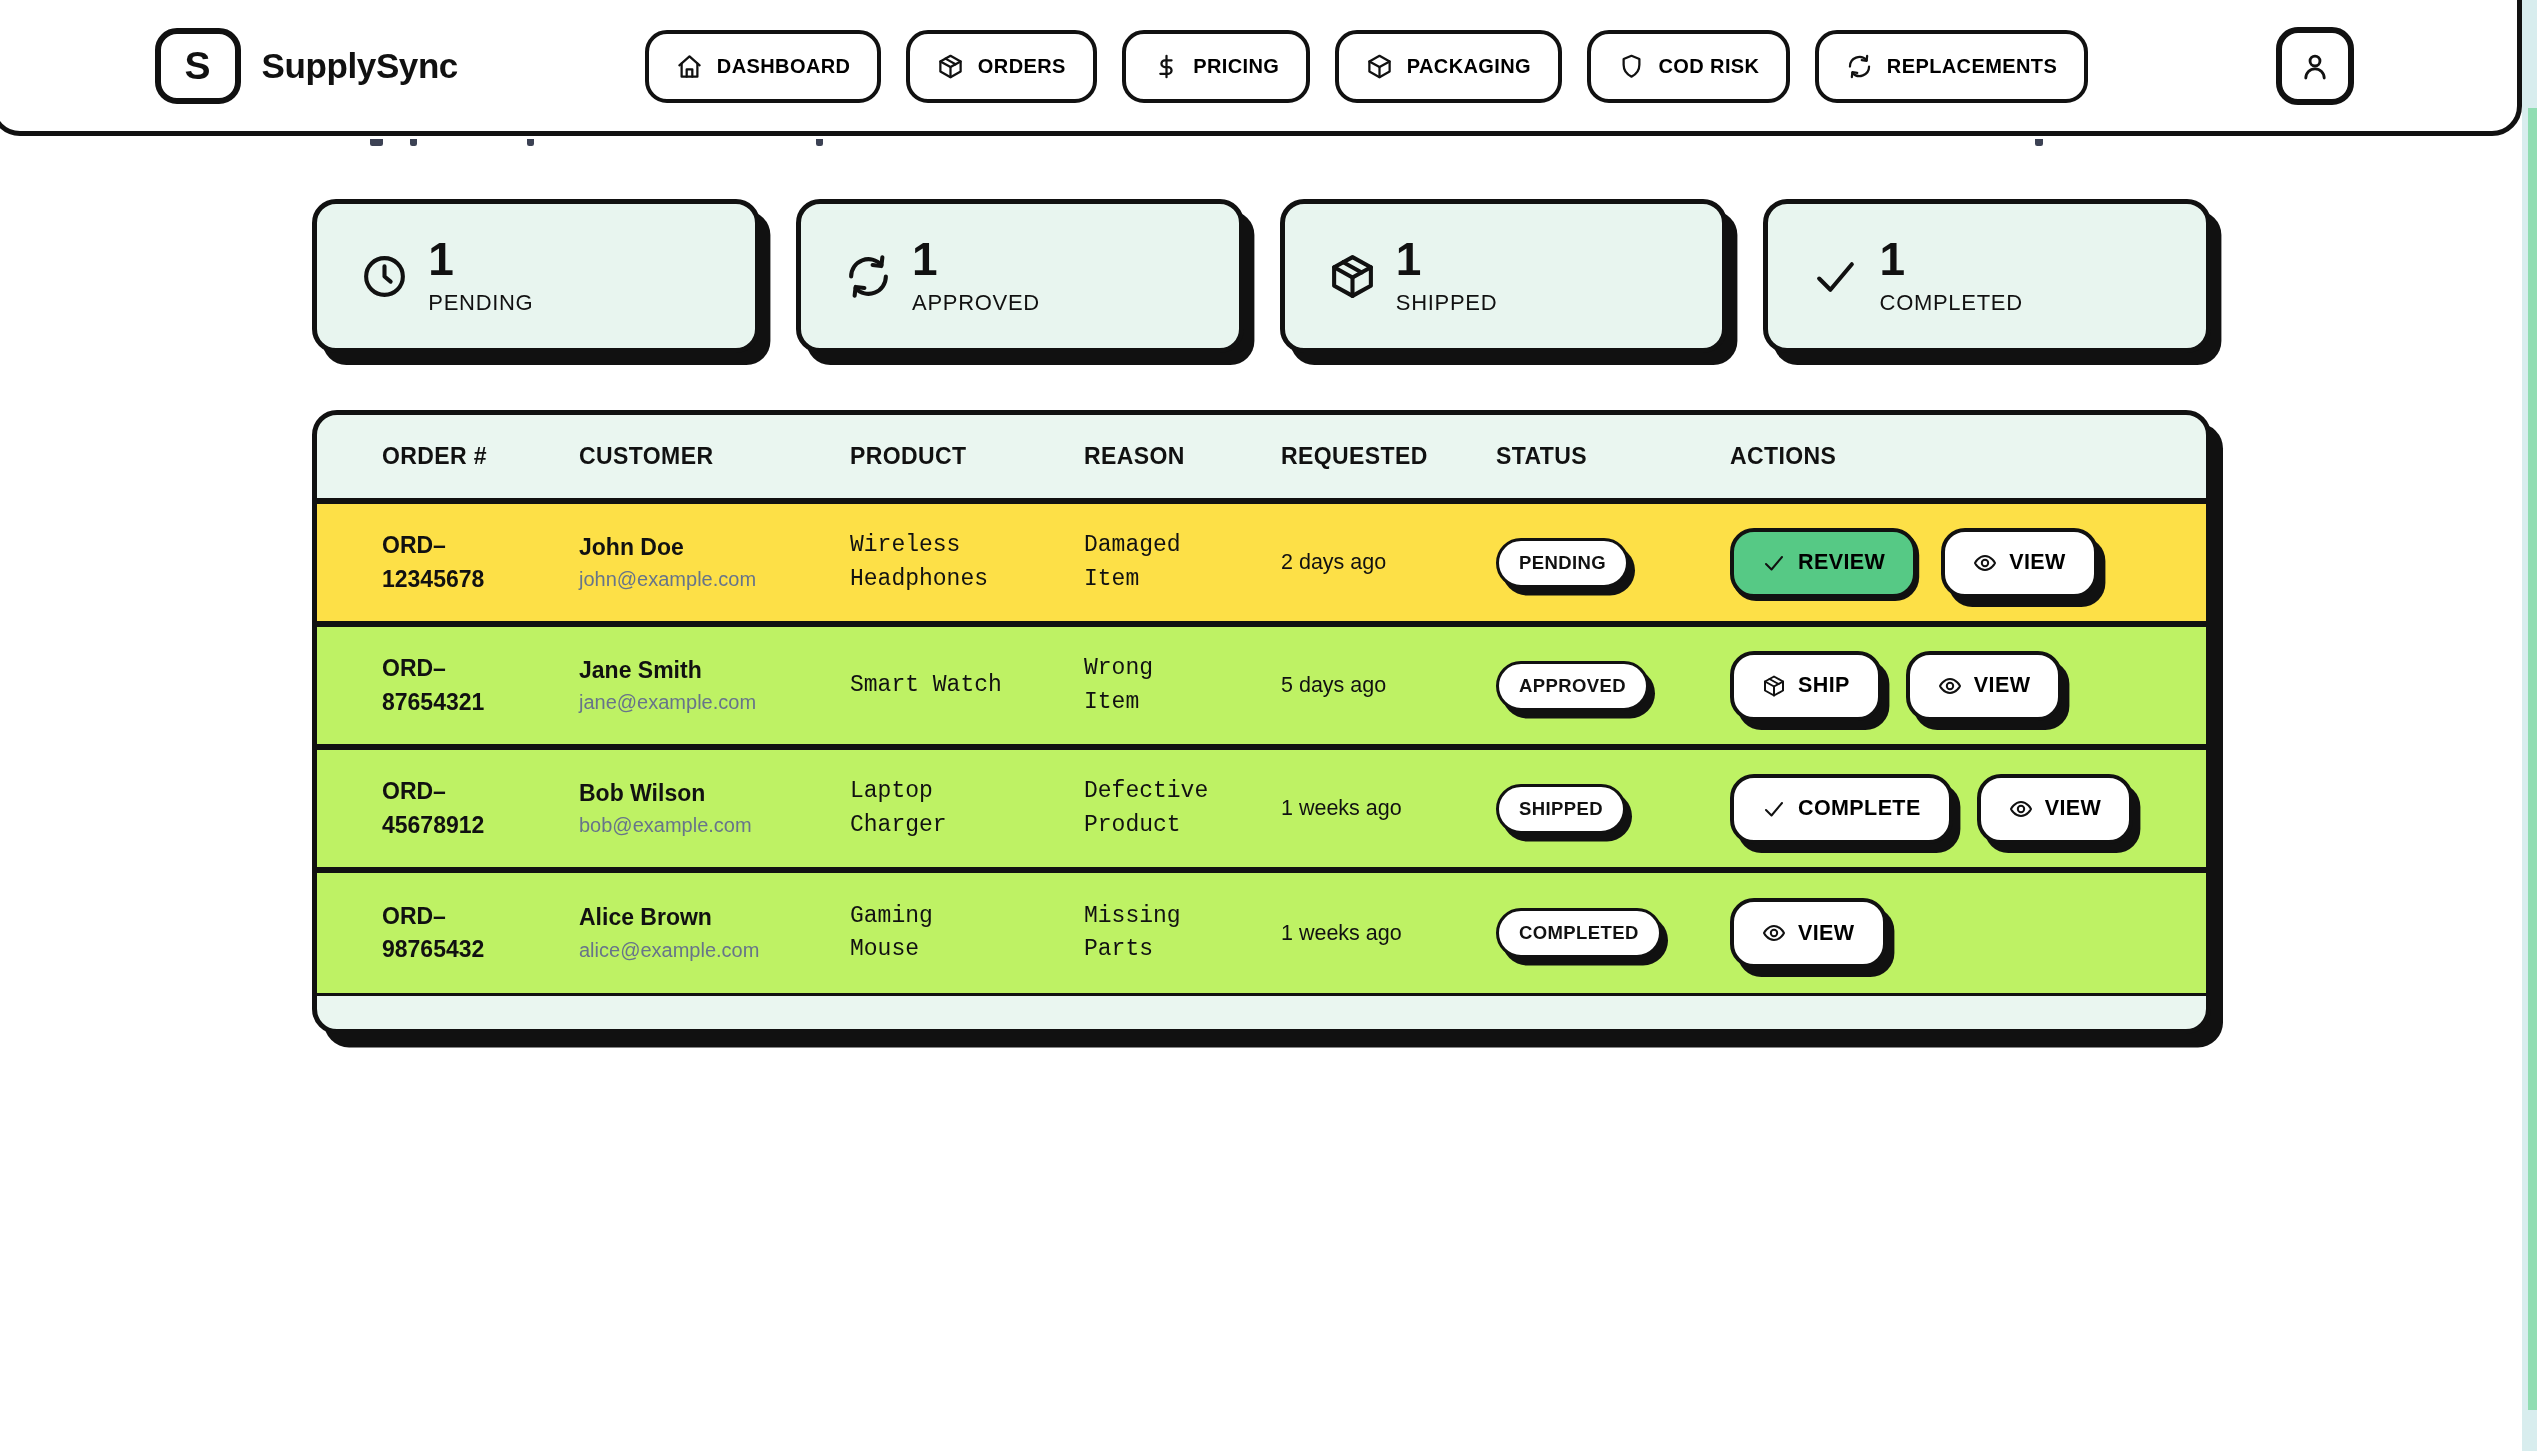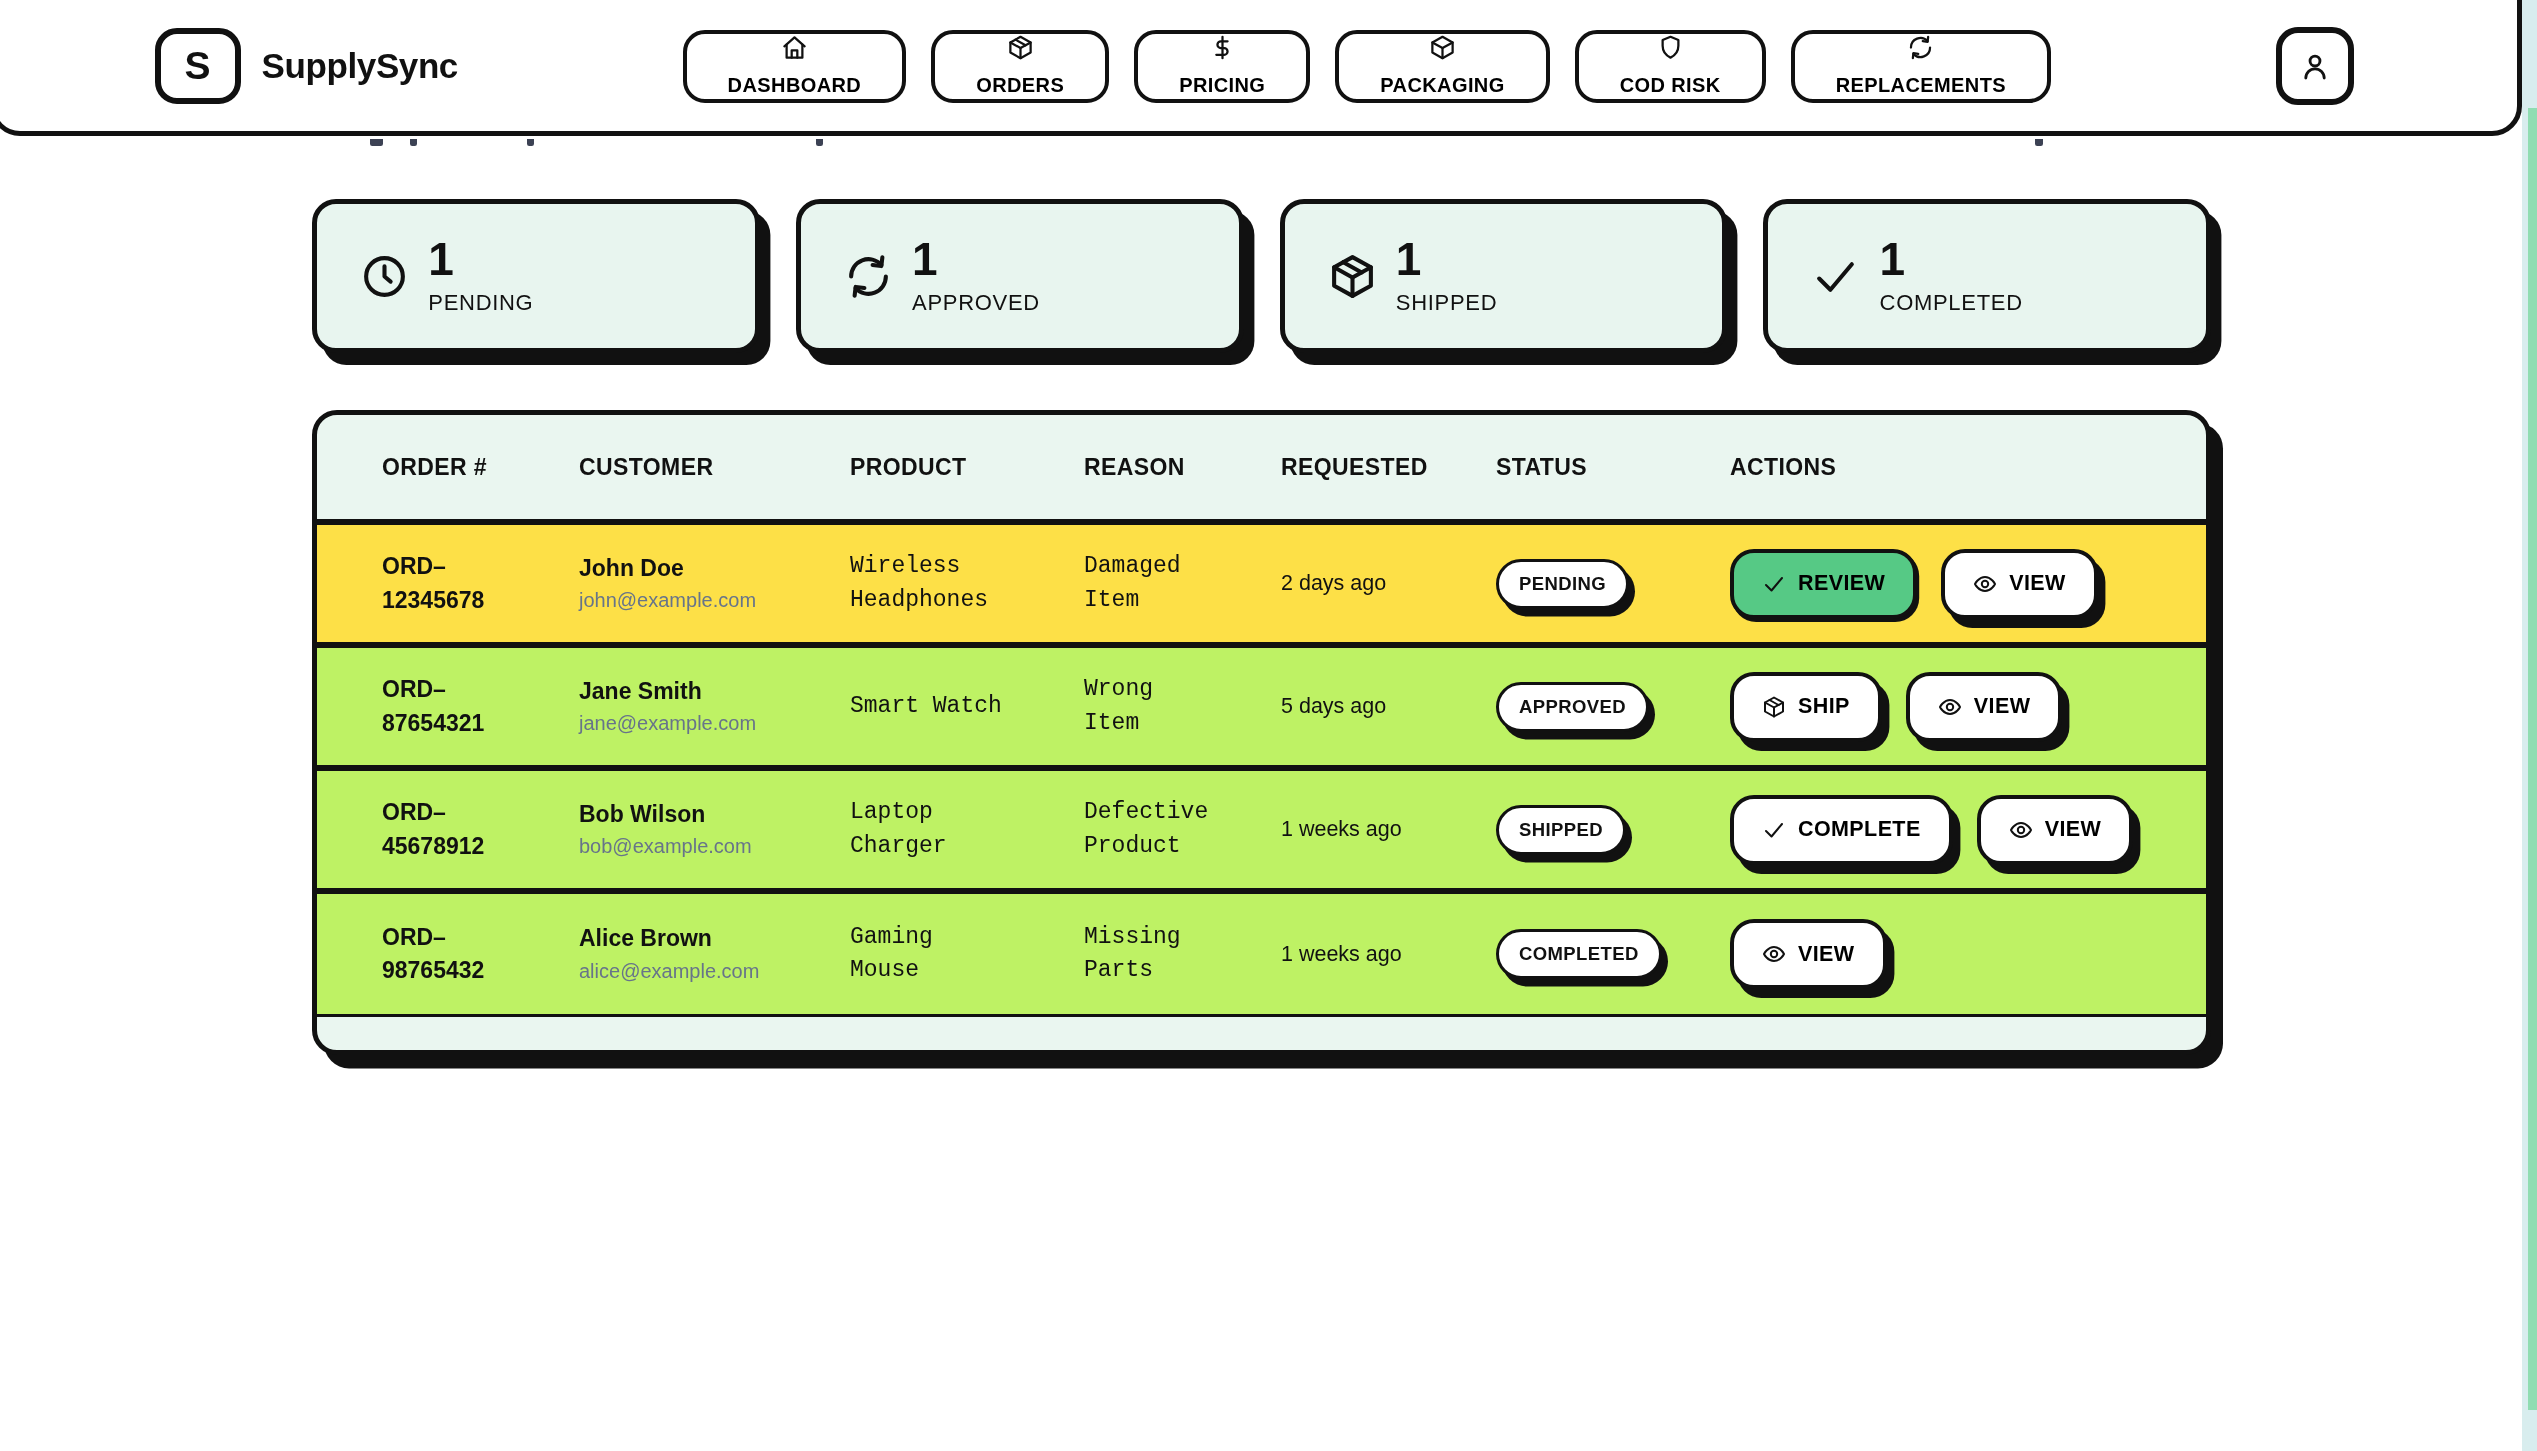--- a/index.html
+++ b/index.html
@@ -19,22 +19,22 @@
                 border-radius:0 0 30px 30px; z-index:40;
                 display:flex; align-items:center; padding:7.4px 163px 0 160px; }
   .brand { display:flex; align-items:center; gap:21px; }
   .brand-logo { width:86px; height:76px; border:6px solid #111; border-radius:22px;
                 display:flex; align-items:center; justify-content:center;
                 font-size:39px; font-weight:800; background:#fff; }
   .brand-name { font-size:35px; font-weight:800; letter-spacing:-0.4px; }
 
   .nav { display:flex; align-items:center; gap:25px; margin:0 auto; }
   .nav-btn { height:73px; border:4.5px solid #111; border-radius:22px; background:#fff;
-             display:flex; align-items:center; gap:13.4px; padding:0 41px;
-             font-size:20px; font-weight:800; letter-spacing:0.4px; cursor:pointer;flex-direction:column; }
+             display:flex; align-items:center; gap:13.4px; padding:0 27px;
+             font-size:20px; font-weight:800; letter-spacing:0.4px; cursor:pointer; }
   .nav-btn .icon svg { width:27px; height:27px; display:block; }
 
   .user-btn { width:78px; height:78px; border:6px solid #111; border-radius:22px;
               background:#fff; display:flex; align-items:center; justify-content:center;
               cursor:pointer; }
   .user-btn .icon svg { width:34px; height:34px; display:block; }
 
   
   .descenders span { position:absolute; top:139px; height:6.7px; border-radius:0 0 2.2px 2.2px;
                      background:#3c4254; }
@@ -54,21 +54,21 @@
   .stat-value { font-size:46px; font-weight:800; line-height:1; }
   .stat-label { font-size:22px; font-weight:500; letter-spacing:0.7px; margin-top:7.4px; }
 
   
   .table-card { position:absolute; top:410px; left:312px; width:1899px;
                 background:#eaf6f0; border:5.2px solid #111; border-radius:25px;
                 box-shadow:12px 13.4px 0 #111; overflow:hidden; }
   .tgrid { display:grid;
            grid-template-columns:197px 271px 234px 197px 215px 234px 1fr;
            padding:0 37px 0 65px; align-items:center; }
-  .thead { height:110px; border-bottom:6px solid #111; }
+  .thead { height:89px; border-bottom:6px solid #111; }
   .th { font-size:23px; font-weight:800; letter-spacing:0.4px; }
   .trow { min-height:123px; border-bottom:6px solid #111; background:#bef264;
           padding-top:16.3px; padding-bottom:16.3px; }
   .trow.highlight { background:#fde047; }
   .trow.last { border-bottom:3px solid #111; }
   .table-footer-space { height:33px; }
 
   .order-id { font-size:23px; font-weight:800; line-height:1.45; max-width:134px;
               overflow-wrap:anywhere; }
   .cust-name { font-size:23px; font-weight:700; }

